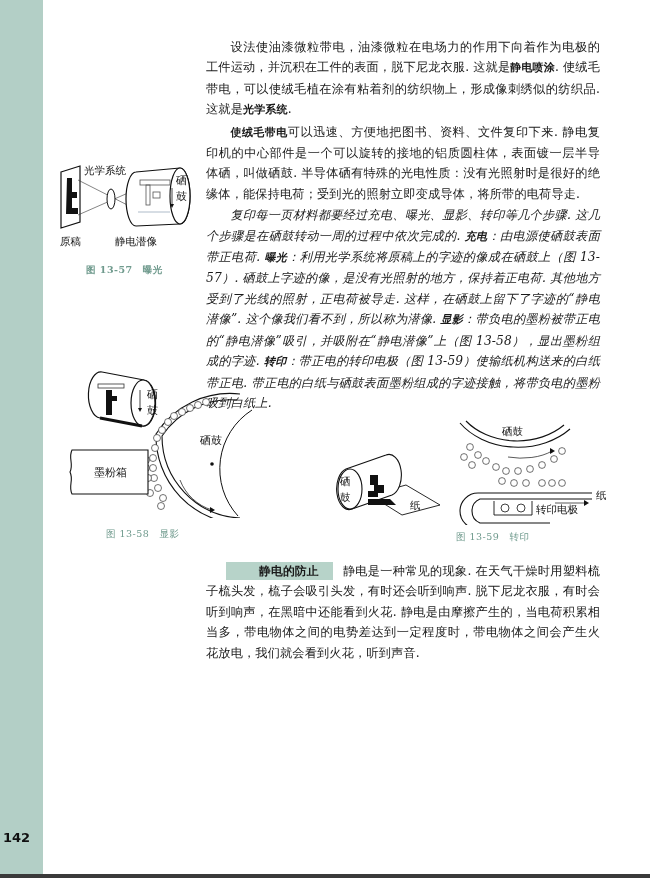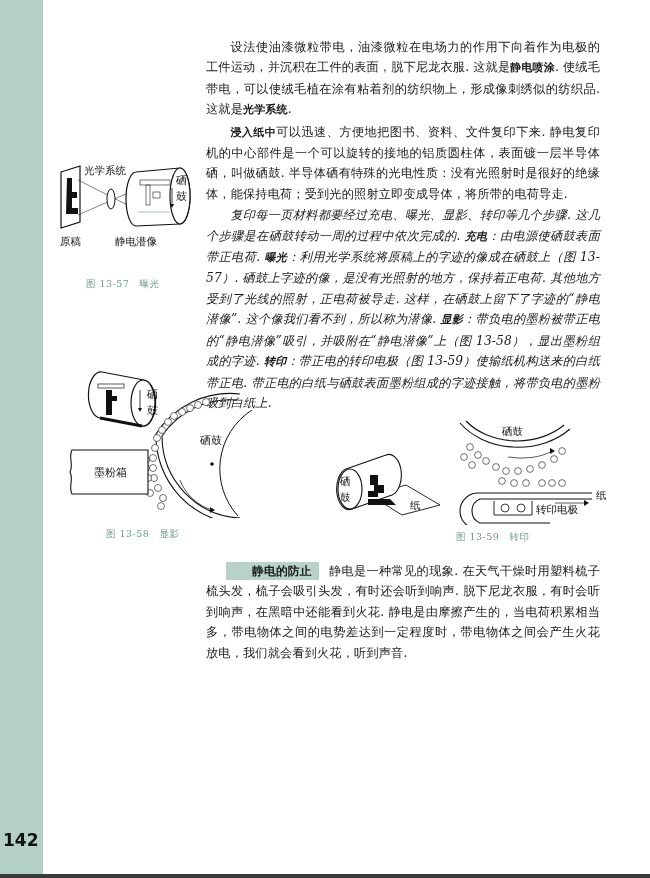--- a/index.html
+++ b/index.html
@@ -1,44 +1,44 @@
 <!DOCTYPE html>
 <html><head>
 <meta charset="utf-8">
 <style>
   html, body { margin:0; padding:0; }
   body { width:650px; height:878px; position:relative; background:#ffffff; overflow:hidden;
          font-family:"DejaVu Serif","Liberation Serif",serif; color:#1a1a1a; }
   .sidebar { position:absolute; left:0; top:0; width:43px; height:874px; background:#b3cfc6; }
   .bottom-rule { position:absolute; left:0; top:874px; width:650px; height:4px; background:#3a3a3a; }
   .page-num { position:absolute; left:3px; top:830px; font-family:"DejaVu Sans","Liberation Sans",sans-serif;
-              font-weight:bold; font-size:17px; color:#111; }
+              font-weight:bold; font-size:13px; color:#111; }
   .text { position:absolute; left:206px; width:394px; font-size:12.2px; line-height:20.4px;
           letter-spacing:0.15px; text-align:justify; }
   .text p { margin:0; text-indent:2em; }
   b, .bold { font-family:"DejaVu Sans","Liberation Sans",sans-serif; font-weight:bold; font-size:11px; }
-  .tag { display:inline-block; background:#b7d3c9; padding:0 7px; margin-right:10px; line-height:18px;
+  .tag { display:inline-block; background:#b7d3c9; padding:0 14px; margin-right:10px; line-height:18px;
          font-family:Liberation Serif, serif; font-weight:bold; font-size:11.8px; }
   .caption { position:absolute; font-size:9.5px; color:#6f9a8d; letter-spacing:0.5px; }
   .fig { position:absolute; }
   .fig svg text { font-family:"DejaVu Serif","Liberation Serif",serif; }
 </style>
 </head>
 <body>
 
 <div class="sidebar"></div>
 <div class="page-num">142</div>
 <div class="bottom-rule"></div>
 
 <div class="text" style="top:37px;">
   <p>
     <span>设法使油漆微粒带电，油漆微粒在电场力的作用下向着作为电极的工件运动，并沉积在工件的表面，脱下尼龙衣服. 这就是</span><b>静电喷涂</b><span>. 使绒毛带电，可以使绒毛植在涂有粘着剂的纺织物上，形成像刺绣似的纺织品. 这就是</span><b>光学系统</b><span>.</span>
   </p>
   <p style="margin-top:1px;">
-    <b>浸入纸中</b><span>可以迅速、方便地把图书、资料、文件复印下来. 静电复印机的中心部件是一个可以旋转的接地的铝质圆柱体，表面镀一层半导体硒，叫做硒鼓. 半导体硒有特殊的光电性质：没有光照射时是很好的绝缘体，能保持电荷；受到光的照射立即变成导体，将所带的电荷导走.</span>
+    <b>使绒毛带电</b><span>可以迅速、方便地把图书、资料、文件复印下来. 静电复印机的中心部件是一个可以旋转的接地的铝质圆柱体，表面镀一层半导体硒，叫做硒鼓. 半导体硒有特殊的光电性质：没有光照射时是很好的绝缘体，能保持电荷；受到光的照射立即变成导体，将所带的电荷导走.</span>
   </p>
   <p style="margin-top:1px;font-style:italic;">
     <span>复印每一页材料都要经过充电、曝光、显影、转印等几个步骤. 这几个步骤是在硒鼓转动一周的过程中依次完成的. </span><b>充电</b><span>：由电源使硒鼓表面带正电荷. </span><b>曝光</b><span>：利用光学系统将原稿上的字迹的像成在硒鼓上（图 13-57）. 硒鼓上字迹的像，是没有光照射的地方，保持着正电荷. 其他地方受到了光线的照射，正电荷被导走. 这样，在硒鼓上留下了字迹的“静电潜像”. 这个像我们看不到，所以称为潜像. </span><b>显影</b><span>：带负电的墨粉被带正电的“静电潜像”吸引，并吸附在“静电潜像”上（图 13-58），显出墨粉组成的字迹. </span><b>转印</b><span>：带正电的转印电极（图 13-59）使输纸机构送来的白纸带正电. 带正电的白纸与硒鼓表面墨粉组成的字迹接触，将带负电的墨粉吸到白纸上.</span>
   </p>
 </div>
 
 <div class="fig" style="left:58px; top:160px; width:140px; height:90px;">
   <svg width="140" height="90" viewBox="0 0 140 90">
 
     <polygon points="3,12 22,6 22,62 3,68" fill="#fff" stroke="#111" stroke-width="1.2"></polygon>
@@ -57,21 +57,21 @@
     <line x1="80" y1="52" x2="112" y2="52" stroke="#9ab" stroke-width="0.8"></line>
     <line x1="114" y1="28" x2="114" y2="44" stroke="#111" stroke-width="0.8"></line>
     <polygon points="112,44 116,44 114,48" fill="#111"></polygon>
     <text x="118" y="24" font-size="11" fill="#111">硒</text>
     <text x="118" y="40" font-size="11" fill="#111">鼓</text>
     <text x="26" y="14" font-size="10.5" fill="#111">光学系统</text>
     <text x="2" y="85" font-size="10.5" fill="#111">原稿</text>
     <text x="57" y="85" font-size="10.5" fill="#111">静电潜像</text>
   </svg>
 </div>
-<div class="caption" style="left:86px; top:278px;">图 13-57　曝光</div>
+<div class="caption" style="left:86px; top:264px;font-weight:bold;">图 13-57　曝光</div>
 
 <div class="fig" style="left:62px; top:368px; width:190px; height:150px;">
   <svg width="190" height="150" viewBox="0 0 190 150">
 
     <path d="M40,4 L82,12 A12,22 0 0 1 80,58 L38,50 A12,22 0 0 1 40,4 z" fill="#fff" stroke="#111" stroke-width="1.2"></path>
     <ellipse cx="81" cy="35" rx="12" ry="23" fill="#fff" stroke="#111" stroke-width="1.2"></ellipse>
     <path d="M38,50 L80,58" stroke="#111" stroke-width="3"></path>
     <rect x="36" y="16" width="26" height="4" fill="none" stroke="#333" stroke-width="0.8"></rect>
     <path d="M44,22 h6 v6 h5 v5 h-5 v14 h-6 z" fill="#111"></path>
     <line x1="78" y1="22" x2="78" y2="40" stroke="#111" stroke-width="0.8"></line>

